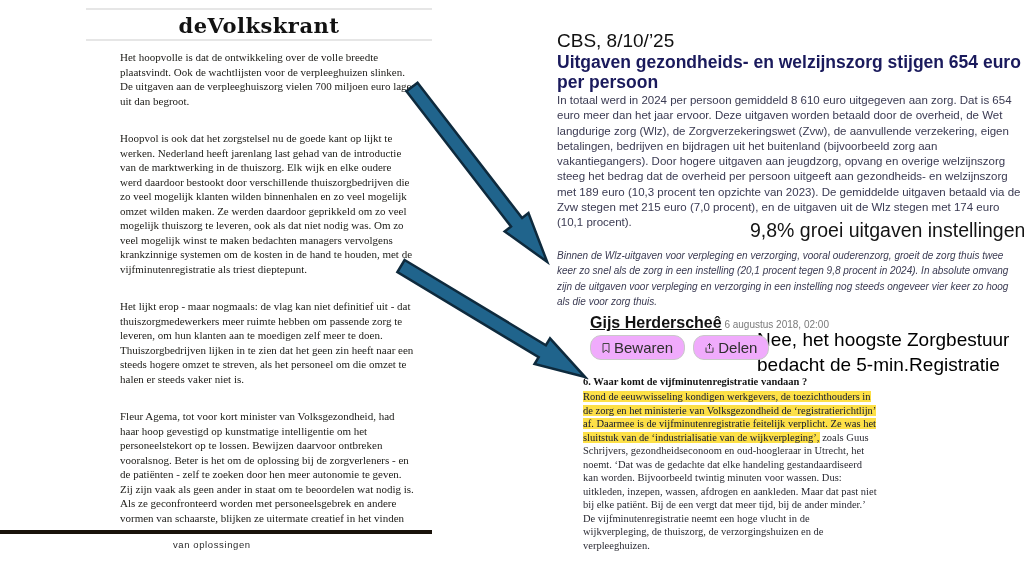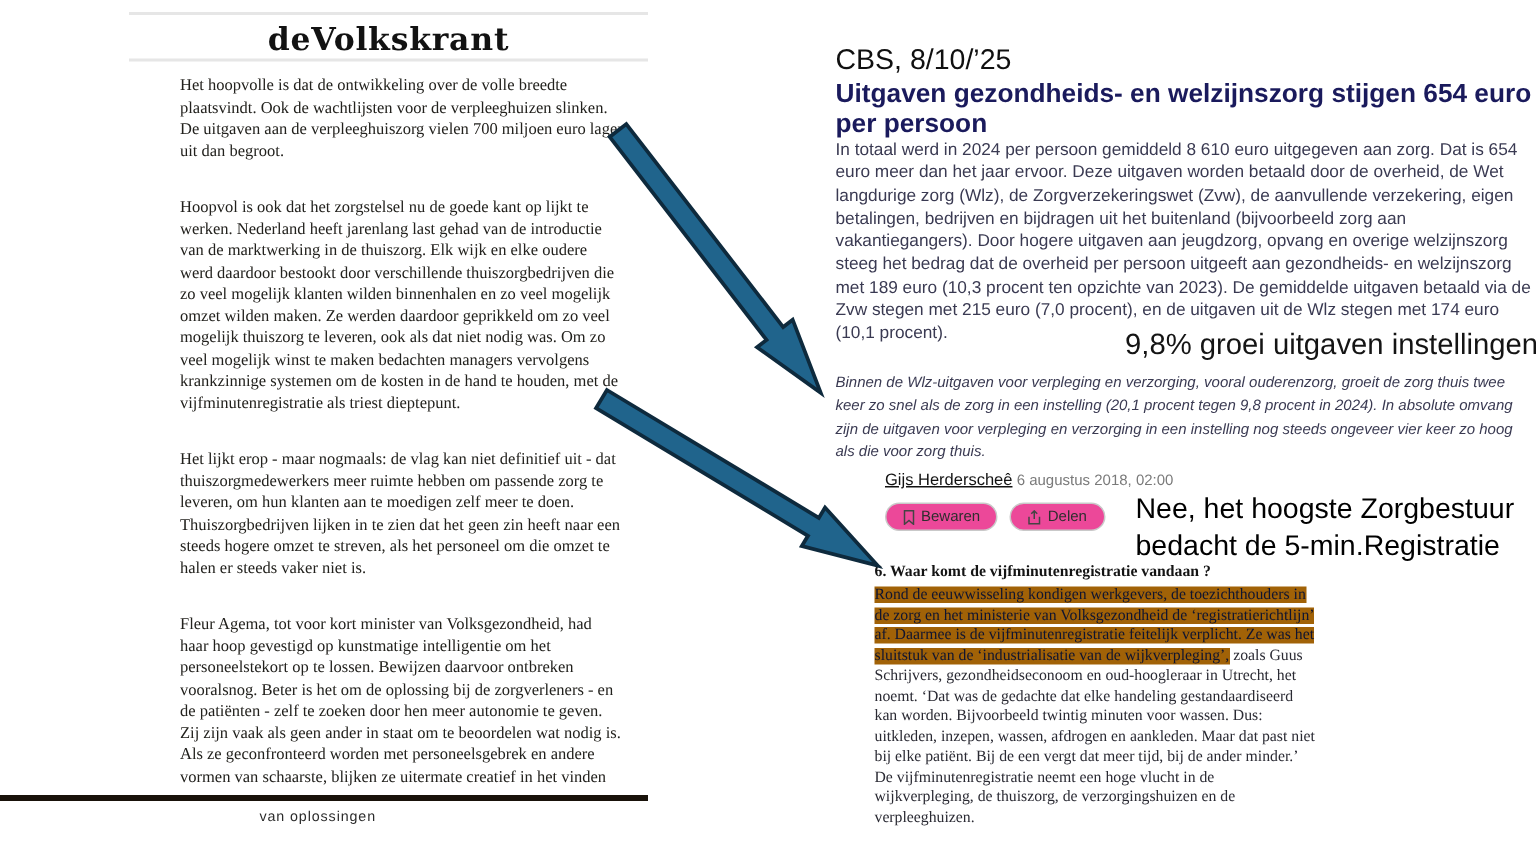--- a/index.html
+++ b/index.html
@@ -36,33 +36,33 @@
             line-height:15.3px; color:#3a3a52;font-style:italic; }
 
   
   .note-growth   { position:absolute; left:750px; top:219px; font-size:19.5px; color:#141414;
                    white-space:nowrap; }
   .note-rebuttal { position:absolute; left:757px; top:327px; width:266px; font-size:19px;
                    line-height:25px; color:#000000; }
 
   
   .embed-byline { position:absolute; left:590px; top:314px; font-size:10px; color:#7a7a7a; }
-  .embed-author { font-weight:normal; color:#121212; text-decoration:underline; font-size:11px;margin-top:12px; }
+  .embed-author { font-weight:bold; color:#121212; text-decoration:underline; font-size:16px;margin-top:12px; }
   .embed-actions { position:absolute; left:590px; top:335px; display:flex; gap:8px; }
   .pill { display:flex; align-items:center; gap:4px; border:1px solid #c9c9c9; border-radius:11px;
-          padding:3px 11px; font-size:10px; color:#2e2e2e; background:#ec4899; cursor:pointer; }
+          padding:3px 11px; font-size:15px; color:#2e2e2e; background:#f0abfc; cursor:pointer; }
   .pill svg { display:block; }
 
   .embed-heading { position:absolute; left:583px; top:376px; width:292px;
                    font-family:"Liberation Serif", serif; font-weight:bold; font-size:10.5px;
                    color:#141414; }
   .embed-body { position:absolute; left:583px; top:390px; width:294px;
                 font-family:"Liberation Serif", serif; font-size:10.5px; line-height:13.5px;
                 color:#2a2a33; }
-  .hl { background:#a16207; color:#0f1430; }
+  .hl { background:#fde047; color:#0f1430; }
 </style>
 </head>
 <body>
 
 <div class="canvas">
 
   <div class="vk-rule-top"></div>
   <div class="vk-masthead">deVolkskrant</div>
   <div class="vk-rule-bottom"></div>
 

